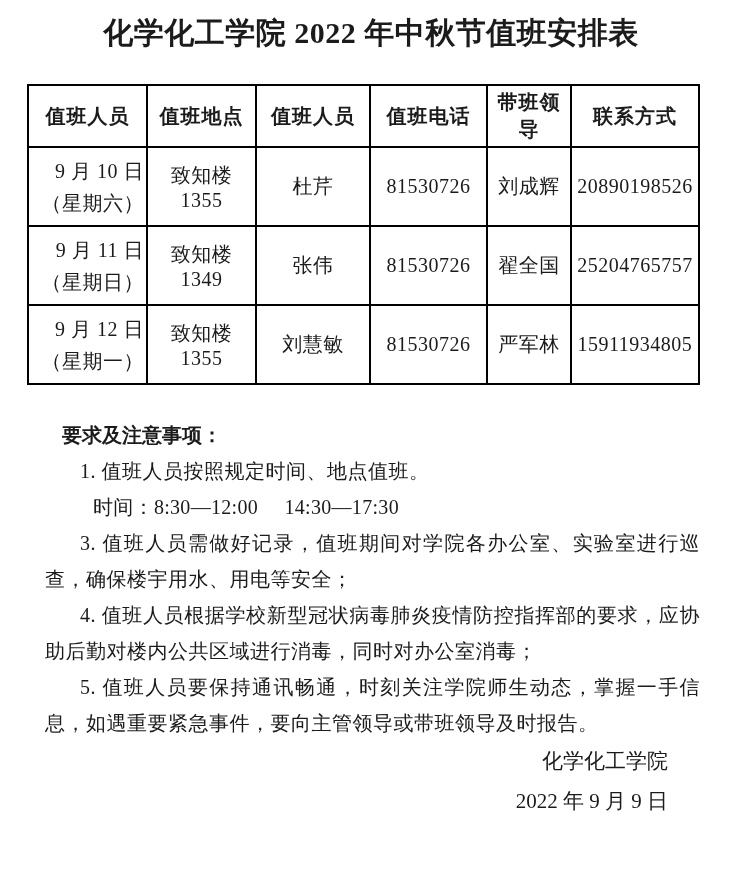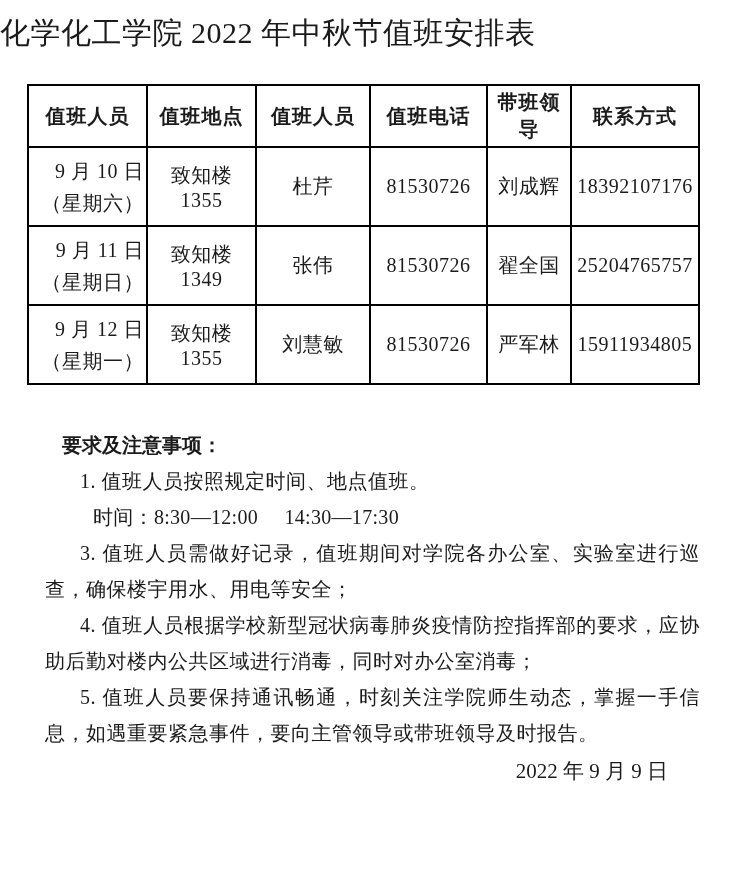--- a/index.html
+++ b/index.html
@@ -11,23 +11,23 @@
     position: relative;
     width: 742px;
     height: 875px;
     background: #ffffff;
     color: #1b1b1b;
     font-family: "Liberation Serif", "DejaVu Serif", serif;
     overflow: hidden;
   }
   .doc-title {
     margin: 12px 0 0 0;
-    text-align: left;
+    text-align: center;
     font-size: 30px;
-    font-weight: normal;
+    font-weight: bold;
     letter-spacing: 0.5px;
     line-height: 42px;
   }
   table.duty-table {
     border-collapse: collapse;
     table-layout: fixed;
     margin: 30px 0 0 27px;
     width: 671px;
   }
   table.duty-table th,
@@ -48,21 +48,21 @@
     height: 77px;
     font-size: 20px;
     letter-spacing: 0.5px;
   }
   .date-line {
     display: block;
     line-height: 32px;
     text-align: right;
   }
   .notes {
-    margin: 42px 42px 0 45px;
+    margin: 32px 42px 0 45px;
     width: 655px;
     font-size: 20px;
     line-height: 36px;
   }
   .notes-heading {
     margin: 0;
     padding-left: 17px;
     font-weight: bold;
     font-size: 20px;
   }
@@ -118,21 +118,21 @@
     <tbody>
       <tr>
         <td>
           <span class="date-line">9 月 10 日</span>
           <span class="date-line">（星期六）</span>
         </td>
         <td>致知楼 1355</td>
         <td>杜芹</td>
         <td>81530726</td>
         <td>刘成辉</td>
-        <td>18392107176</td>
+        <td>20890198526</td>
       </tr>
       <tr>
         <td>
           <span class="date-line">9 月 11 日</span>
           <span class="date-line">（星期日）</span>
         </td>
         <td>致知楼 1349</td>
         <td>张伟</td>
         <td>81530726</td>
         <td>翟全国</td>
@@ -155,16 +155,17 @@
   <div class="notes">
     <p class="notes-heading">要求及注意事项：</p>
     <p class="note-item">1. 值班人员按照规定时间、地点值班。</p>
     <p class="time-line">时间：8:30—12:00     14:30—17:30</p>
     <p class="note-item">3. 值班人员需做好记录，值班期间对学院各办公室、实验室进行巡查，确保楼宇用水、用电等安全；</p>
     <p class="note-item">4. 值班人员根据学校新型冠状病毒肺炎疫情防控指挥部的要求，应协助后勤对楼内公共区域进行消毒，同时对办公室消毒；</p>
     <p class="note-item">5. 值班人员要保持通讯畅通，时刻关注学院师生动态，掌握一手信息，如遇重要紧急事件，要向主管领导或带班领导及时报告。</p>
   </div>
 
   <div class="signature">
+    <span class="signature-line">化学化工学院</span>
     <span class="signature-line">2022 年 9 月 9 日</span>
   </div>
 
 </div>
 
 </body></html>

